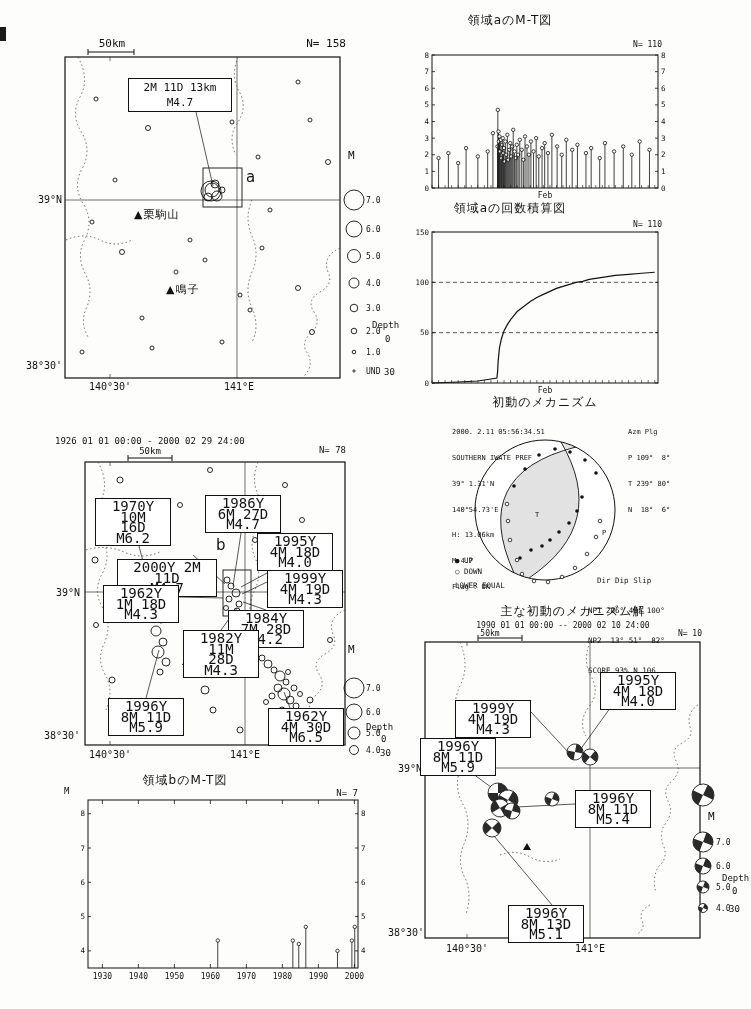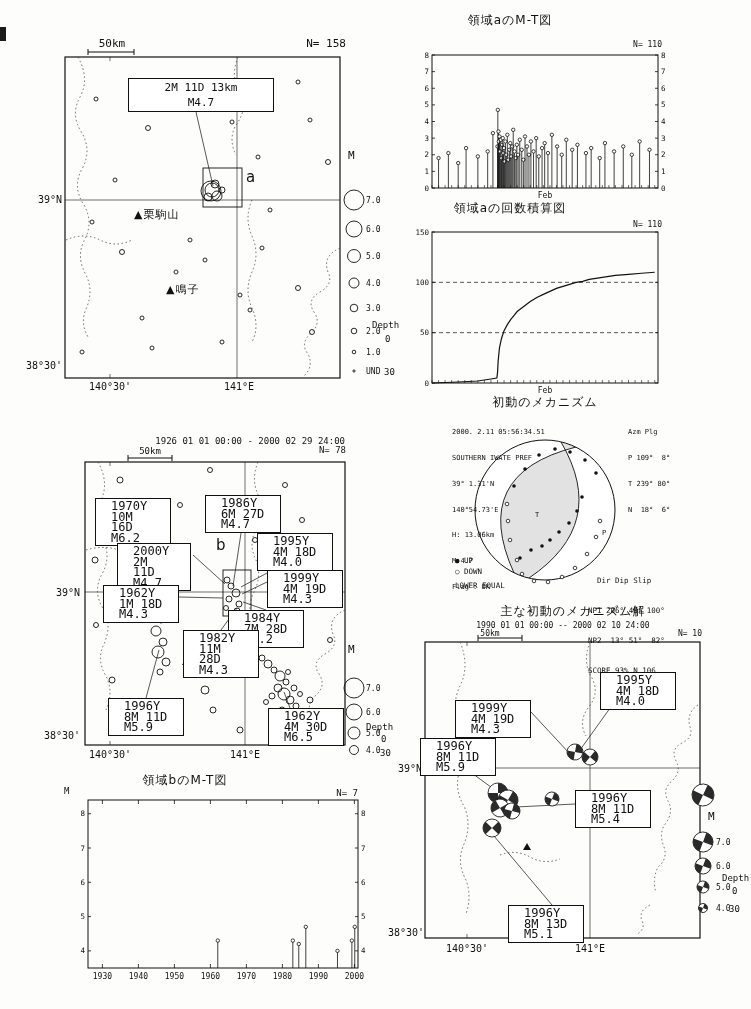--- a/index.html
+++ b/index.html
@@ -7,21 +7,21 @@
 .page{position:relative;width:751px;height:1009px;background:#fdfdfb;font-family:"DejaVu Sans Mono","Liberation Mono",monospace;color:#111;overflow:hidden;margin:0 auto}
 .panel{position:absolute}
 svg{position:absolute;left:0;top:0}
 .txt{position:absolute;white-space:pre;line-height:1.15;font-size:11px}
 .jp{font-family:"DejaVu Sans","Liberation Sans",sans-serif;letter-spacing:1px}
 .title{font-size:12px;text-align:center}
 .small{font-size:8px}
 .s9{font-size:9px}
 .s7{font-size:7px;line-height:8.6px}
 .s75{font-size:7.5px;line-height:10px}
-.box{position:absolute;border:1px solid #111;background:#fff;font-size:12px;line-height:10.5px;padding:2px 15px;z-index:5}
+.box{position:absolute;border:1px solid #111;background:#fff;text-align:center;font-size:14px;line-height:10.5px;padding:2px 8px;z-index:5}
 .box .bl{display:block}
 .ebox{position:absolute;border:1px solid #111;background:#fff;text-align:center;font-size:11px;line-height:15px;padding:1px 0;z-index:5}
 .fr{fill:none;stroke:#111;stroke-width:1.2}
 .fr2{fill:none;stroke:#111;stroke-width:0.9}
 .grid{stroke:#111;stroke-width:0.6}
 .coast{fill:none;stroke:#444;stroke-width:0.8;stroke-dasharray:1.5 2.6}
 .ld{stroke:#111;stroke-width:0.7}
 .sb{stroke:#111;stroke-width:1}
 .arc{fill:none;stroke:#111;stroke-width:0.9}
 .speck{position:absolute;left:0;top:27px;width:6px;height:14px;background:#1a1a1a}
@@ -92,21 +92,21 @@
         <text x="366" y="311" text-anchor="start" font-size="8" fill="#111" font-family="DejaVu Sans Mono, Liberation Mono, monospace">3.0</text>
         <circle cx="354" cy="331" r="2.8" fill="none" stroke="#111" stroke-width="0.9"></circle>
         <text x="366" y="334" text-anchor="start" font-size="8" fill="#111" font-family="DejaVu Sans Mono, Liberation Mono, monospace">2.0</text>
         <circle cx="354" cy="352" r="1.8" fill="none" stroke="#111" stroke-width="0.9"></circle>
         <text x="366" y="355" text-anchor="start" font-size="8" fill="#111" font-family="DejaVu Sans Mono, Liberation Mono, monospace">1.0</text>
         <circle cx="354" cy="371" r="1.1" fill="none" stroke="#111" stroke-width="0.9"></circle>
         <text x="366" y="374" text-anchor="start" font-size="8" fill="#111" font-family="DejaVu Sans Mono, Liberation Mono, monospace">UND</text>
       </svg>
   <div class="txt" style="left:88px;top:38px;width:48px;text-align:center">50km</div>
   <div class="txt" style="left:296px;top:38px;width:50px;text-align:right">N= 158</div>
-  <div class="ebox" style="left:128px;top:78px;width:146px">
+  <div class="ebox" style="left:128px;top:78px;width:104px">
     <span class="bl" style="display:block">2M 11D 13km</span>
     <span class="bl" style="display:block">M4.7</span>
   </div>
   <div class="rletter" style="left:246px;top:168px">a</div>
   <div class="txt jp" style="left:134px;top:209px"><span>▲</span><span>栗駒山</span></div>
   <div class="txt jp" style="left:166px;top:284px"><span>▲</span><span>鳴子</span></div>
   <div class="txt" style="left:36px;top:194px;width:26px;text-align:right;font-size:10px">39°N</div>
   <div class="txt" style="left:24px;top:360px;width:38px;text-align:right;font-size:10px">38°30'</div>
   <div class="txt" style="left:88px;top:381px;width:44px;text-align:center;font-size:10px">140°30'</div>
   <div class="txt" style="left:222px;top:381px;width:34px;text-align:center;font-size:10px">141°E</div>
@@ -456,34 +456,34 @@
         <circle cx="255" cy="140" r="2.5" fill="none" stroke="#111" stroke-width="0.9"></circle>
         <circle cx="354" cy="288" r="10" fill="none" stroke="#111" stroke-width="0.9"></circle>
         <text x="366" y="291" text-anchor="start" font-size="8" fill="#111" font-family="DejaVu Sans Mono, Liberation Mono, monospace">7.0</text>
         <circle cx="354" cy="312" r="8" fill="none" stroke="#111" stroke-width="0.9"></circle>
         <text x="366" y="315" text-anchor="start" font-size="8" fill="#111" font-family="DejaVu Sans Mono, Liberation Mono, monospace">6.0</text>
         <circle cx="354" cy="333" r="6" fill="none" stroke="#111" stroke-width="0.9"></circle>
         <text x="366" y="336" text-anchor="start" font-size="8" fill="#111" font-family="DejaVu Sans Mono, Liberation Mono, monospace">5.0</text>
         <circle cx="354" cy="350" r="4.5" fill="none" stroke="#111" stroke-width="0.9"></circle>
         <text x="366" y="353" text-anchor="start" font-size="8" fill="#111" font-family="DejaVu Sans Mono, Liberation Mono, monospace">4.0</text>
       </svg>
-  <div class="txt s9" style="left:55px;top:36px;width:290px;text-align:right">1926 01 01 00:00 - 2000 02 29 24:00</div>
+  <div class="txt s9" style="left:55px;top:36px;width:290px;text-align:left">1926 01 01 00:00 - 2000 02 29 24:00</div>
   <div class="txt s9" style="left:127px;top:46px;width:46px;text-align:center">50km</div>
   <div class="txt s9" style="left:300px;top:45px;width:46px;text-align:right">N= 78</div>
   <div class="rletter" style="left:216px;top:136px">b</div>
 
   <div class="box" style="left:95px;top:98px;width:76px">
         <span class="bl">1970Y 10M 16D</span>
         <span class="bl">M6.2</span>
       </div>
   <div class="box" style="left:205px;top:95px;width:76px">
         <span class="bl">1986Y 6M 27D</span>
         <span class="bl">M4.7</span>
       </div>
-  <div class="box" style="left:117px;top:143px;width:74px">
+  <div class="box" style="left:117px;top:159px;width:100px">
         <span class="bl">2000Y 2M 11D</span>
         <span class="bl">M4.7</span>
       </div>
   <div class="box" style="left:257px;top:133px;width:76px">
         <span class="bl">1995Y 4M 18D</span>
         <span class="bl">M4.0</span>
       </div>
   <div class="box" style="left:267px;top:170px;width:76px">
         <span class="bl">1999Y 4M 19D</span>
         <span class="bl">M4.3</span>

